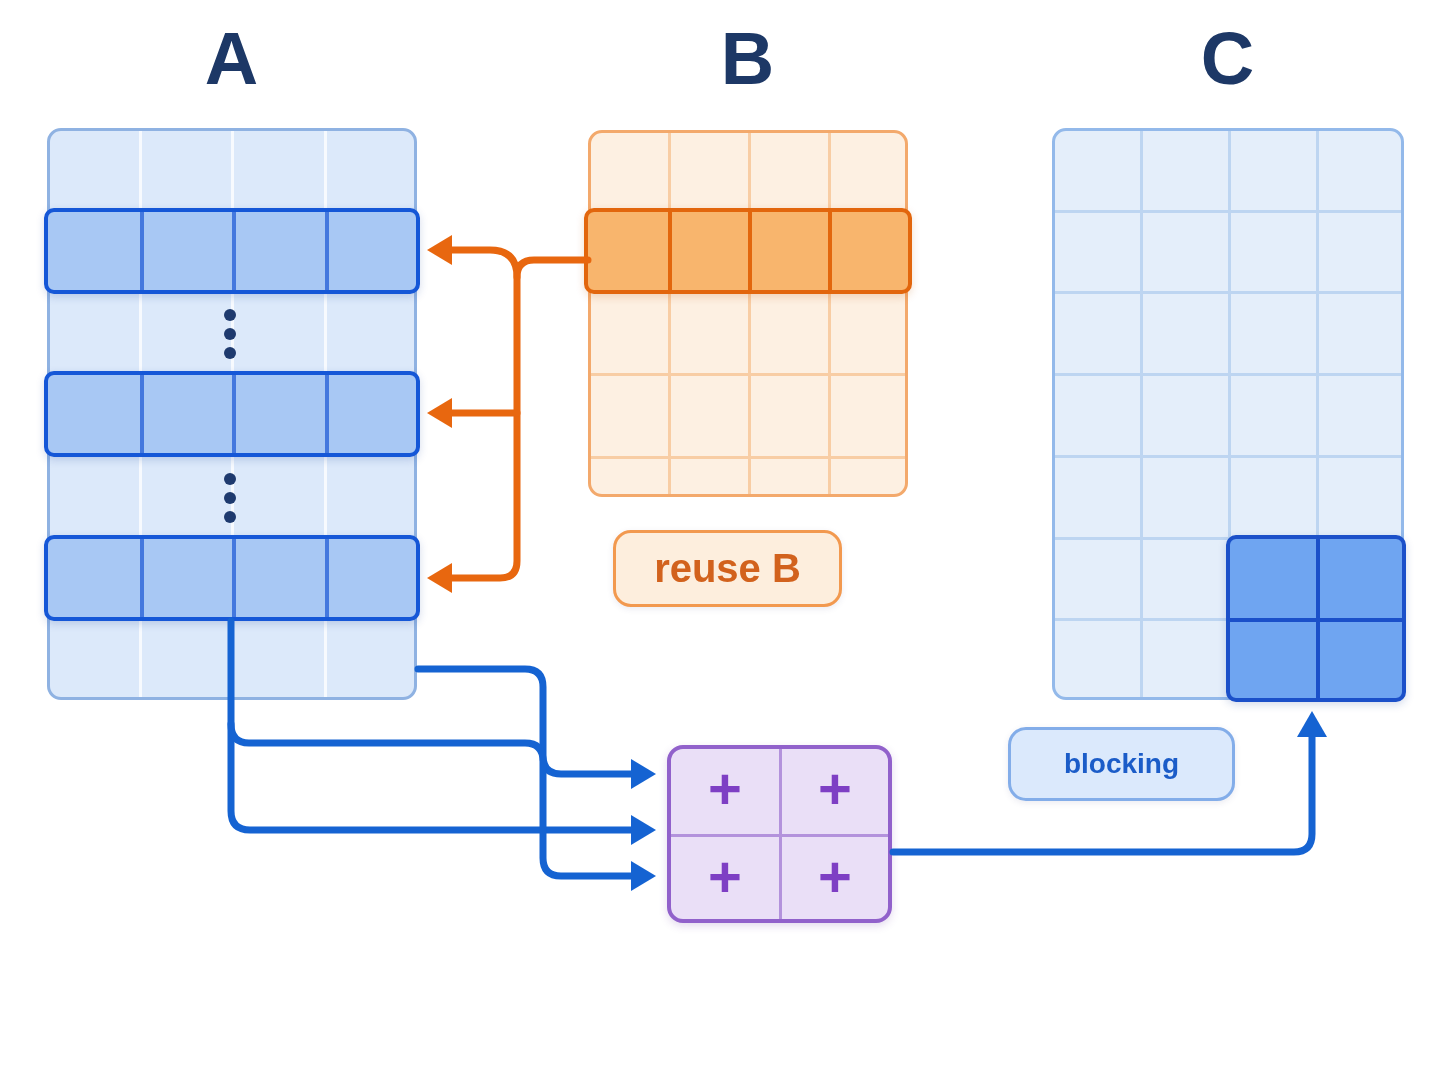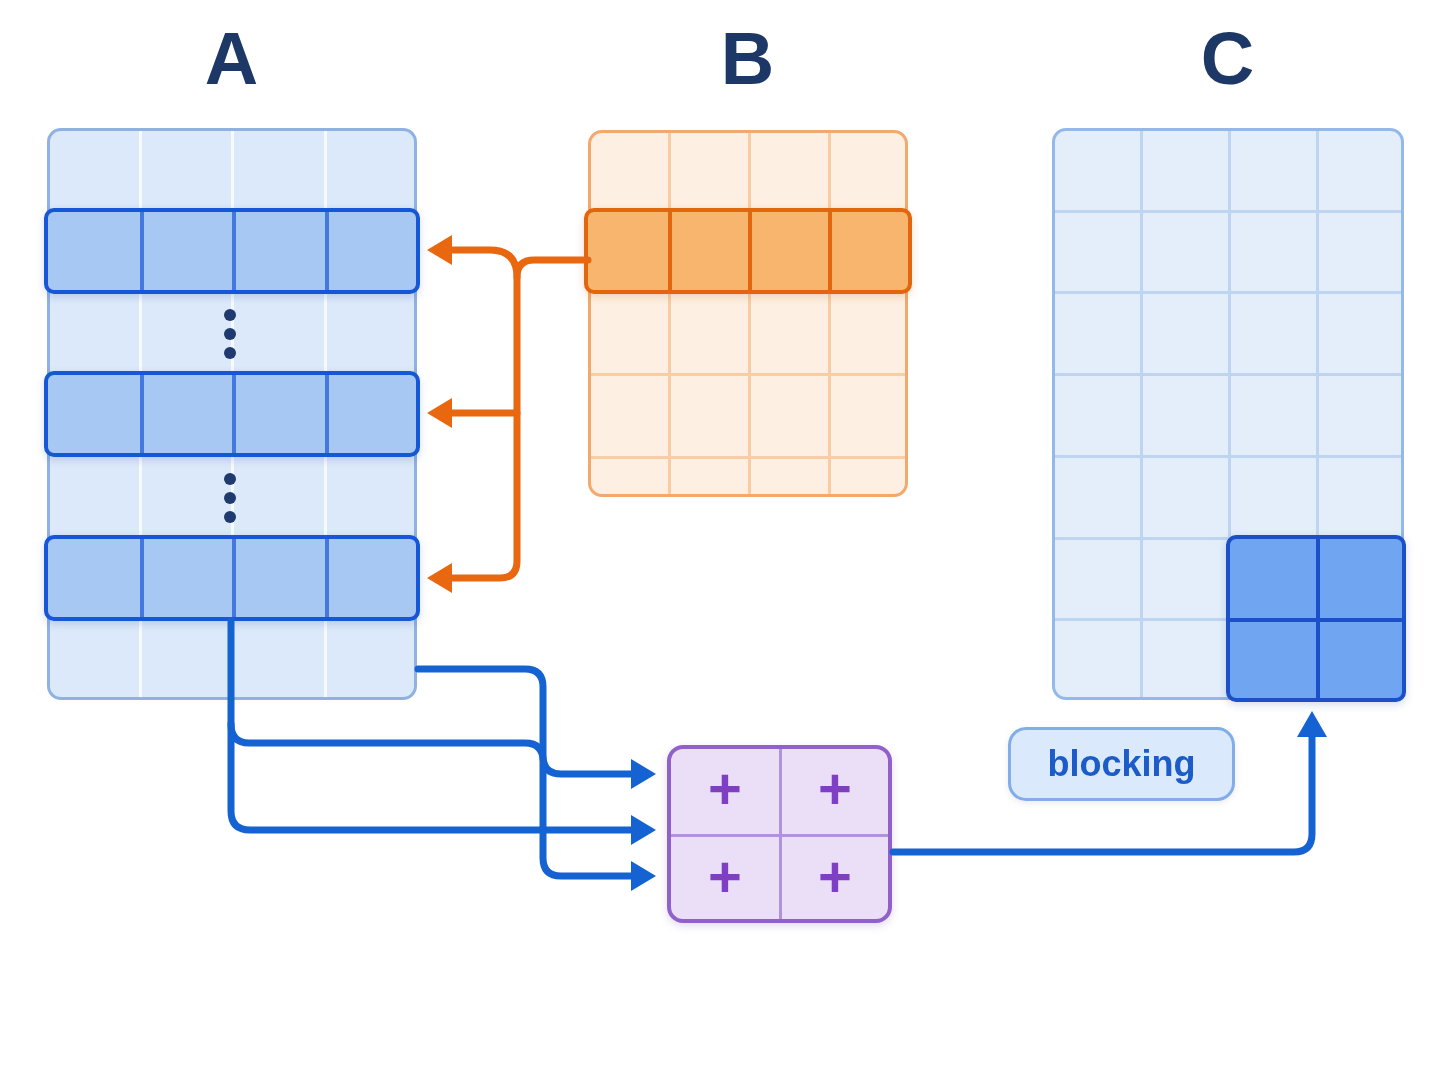--- a/index.html
+++ b/index.html
@@ -99,21 +99,24 @@
 
   <div class="acc" style="left:667px;top:745px;width:225px;height:178px;background:#EADFF7;border:4px solid #9161CB;">
     <div class="vline" style="left:108px;width:3px;background:#B392DC;"></div>
     <div class="hline" style="top:85px;height:3px;background:#B392DC;"></div>
     <span class="plus" style="left:54px;top:42px;">+</span>
     <span class="plus" style="left:164px;top:42px;">+</span>
     <span class="plus" style="left:54px;top:130px;">+</span>
     <span class="plus" style="left:164px;top:130px;">+</span>
   </div>
 
-  <div class="pill" style="left:1008px;top:727px;width:227px;height:74px;background:#DBE9FC;border:3px solid #83ADE9;color:#1B5CC8;font-size:36px;">
+  <div class="pill" style="left:613px;top:530px;width:229px;height:77px;background:#FDEEDD;border:3px solid #F2994F;color:#D2621D;font-size:40px;">
+    <span>reuse B</span>
+  </div>
+  <div class="pill" style="left:1008px;top:727px;width:227px;height:74px;background:#DBE9FC;border:3px solid #83ADE9;color:#1B5CC8;font-size:28px;">
     <span>blocking</span>
   </div>
 
   <svg class="overlay" width="1448" height="1086" viewBox="0 0 1448 1086">
 
     <path d="M 588 260 L 534 260 Q 517 260 517 277 L 517 561 Q 517 578 500 578 L 446 578" fill="none" stroke-width="7" stroke-linecap="round" stroke-linejoin="round" stroke="#E8670F"></path>
     <path d="M 517 277 Q 517 250 490 250 L 446 250" fill="none" stroke-width="7" stroke-linecap="round" stroke-linejoin="round" stroke="#E8670F"></path>
     <path d="M 517 413 L 446 413" fill="none" stroke-width="7" stroke-linecap="round" stroke-linejoin="round" stroke="#E8670F"></path>
     <polygon points="427,250 452,235 452,265" fill="#E8670F"></polygon>
     <polygon points="427,413 452,398 452,428" fill="#E8670F"></polygon>

